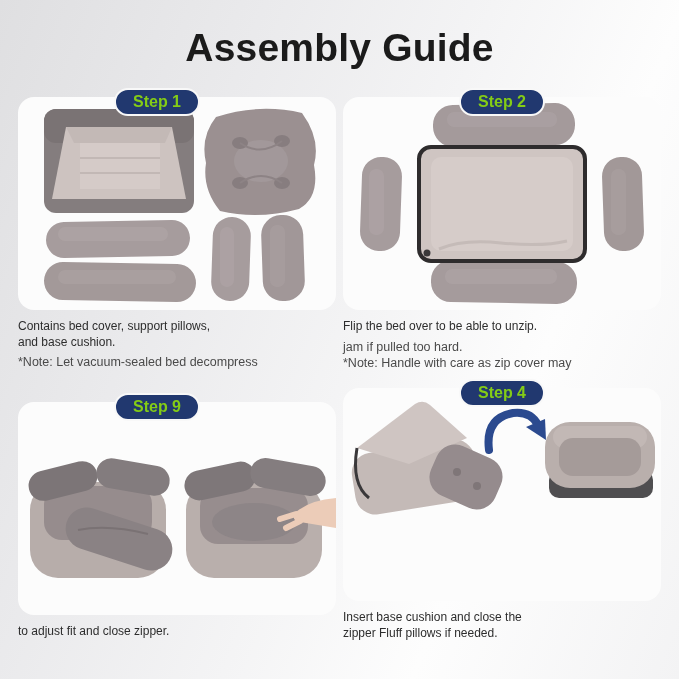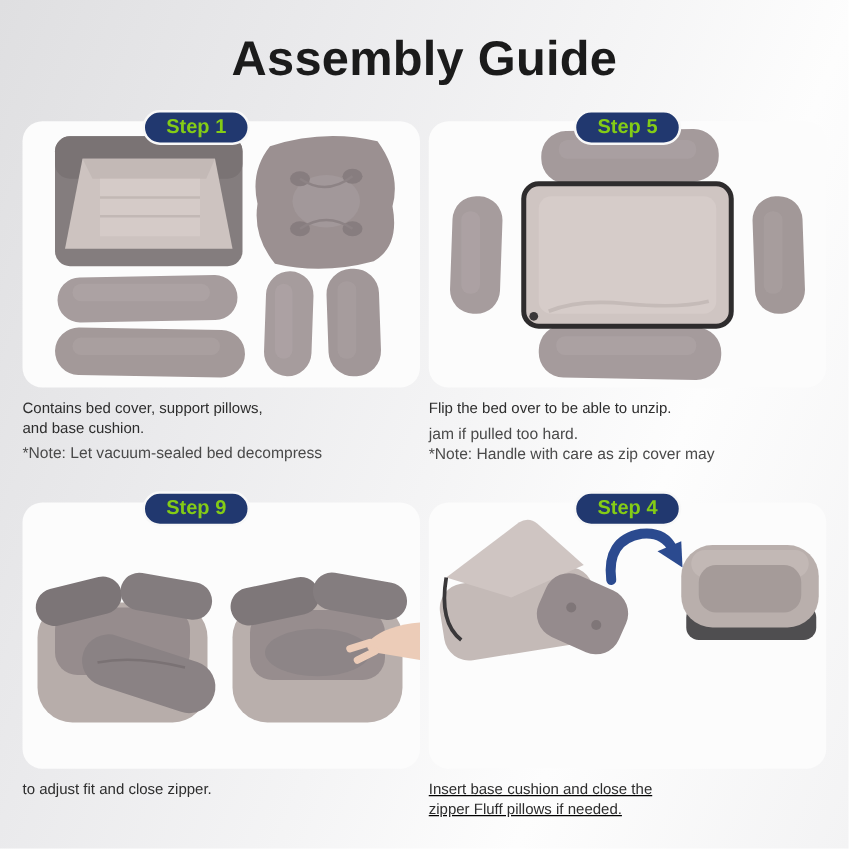--- a/index.html
+++ b/index.html
@@ -14,21 +14,21 @@
   .page-title{
     position:absolute; top:26px; left:0; width:100%;
     text-align:center; font-size:39px; font-weight:bold; color:#1b1b1b;
     letter-spacing:0.2px;
   }
 
   .step{ position:absolute; width:318px; }
   #step1{ left:18px;  top:88px; }
   #step2{ left:343px; top:88px; }
   #step3{ left:18px;  top:393px; }
-  #step4{ left:343px; top:393px;text-decoration:underline; }
+  #step4{ left:343px; top:379px; }
 
   .badge{
     position:absolute; top:0; z-index:2;
     left:50%; transform:translateX(-50%);
     background:var(--badge_navy,#21386f);
     color:#84cc16; font-weight:bold; font-size:16px;
     padding:3px 17px; border-radius:14px;
     border:2px solid #f8f8f8;
     white-space:nowrap;
   }
@@ -106,21 +106,21 @@
     <div class="caption">
       <div>Contains bed cover, support pillows,</div>
       <div>and base cushion.</div>
     </div>
     <div class="note">
       <div>*Note: Let vacuum-sealed bed decompress</div>
     </div>
   </section>
 
   <section class="step" id="step2">
-    <div class="badge">Step 5</div>
+    <div class="badge">Step 2</div>
     <div class="panel">
       <svg viewBox="0 0 318 213">
         <g>
           <rect x="90" y="7" width="142" height="42" rx="20" fill="#a49a9b" transform="rotate(-1 161 28)"></rect>
           <rect x="104" y="15" width="110" height="15" rx="7" fill="#aea4a5" opacity="0.6"></rect>
         </g>
         <g>
           <rect x="18" y="60" width="40" height="94" rx="19" fill="#a69c9d" transform="rotate(2 38 107)"></rect>
           <rect x="26" y="72" width="15" height="66" rx="7" fill="#b0a6a7" opacity="0.55"></rect>
         </g>

